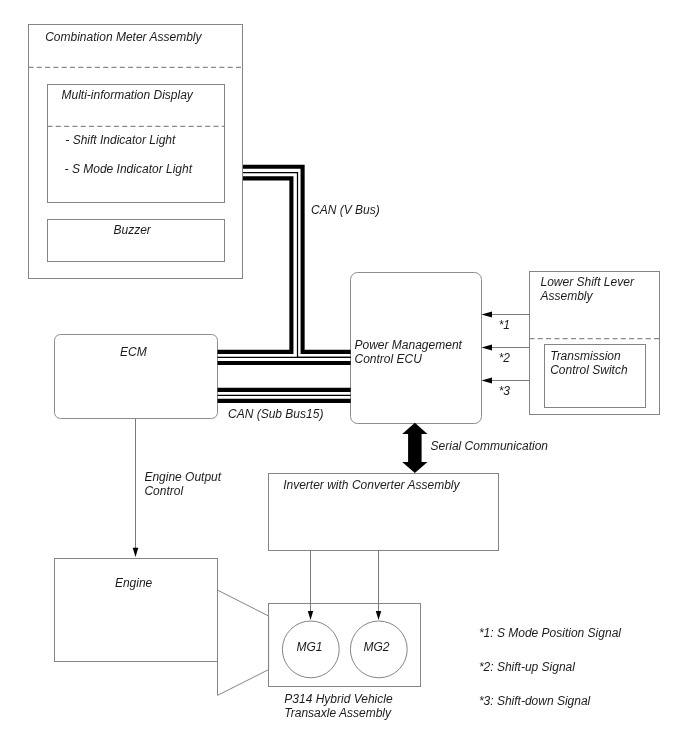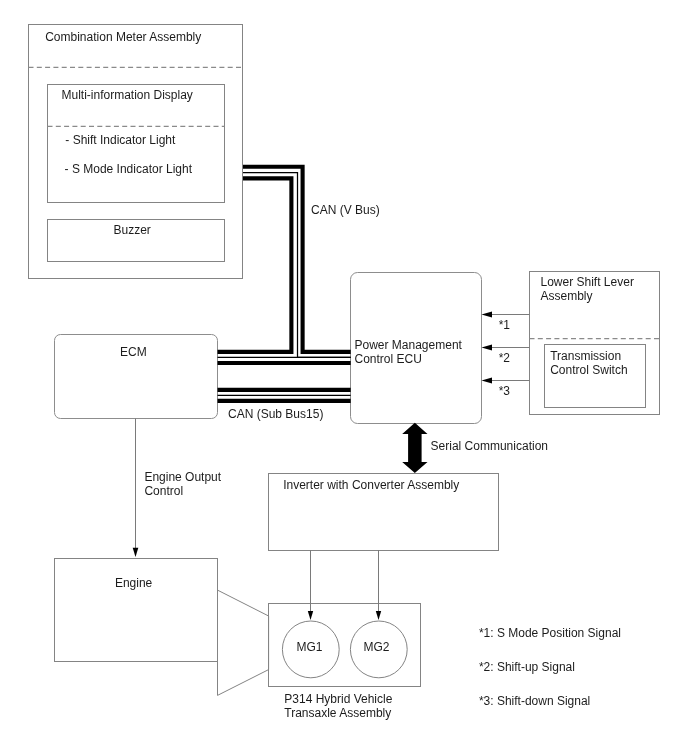--- a/index.html
+++ b/index.html
@@ -1,18 +1,18 @@
 <!DOCTYPE html>
 <html><head>
 <meta charset="utf-8">
 <title>System Diagram</title>
 <style>
   html,body{margin:0;padding:0;background:#ffffff;}
   body{width:688px;height:755px;font-family:"Liberation Sans",sans-serif;-webkit-font-smoothing:antialiased;}
-  #root{position:relative;width:688px;height:755px;overflow:hidden;background:#ffffff;}
+  #root{position:relative;width:688px;height:755px;overflow:hidden;background:#ffffff;font-style:italic;}
   svg#diagram{display:block;position:absolute;left:0;top:0;}
   .box{fill:none;stroke:#848484;stroke-width:1;}
   .rbox{fill:none;stroke:#8d8d8d;stroke-width:1;}
   .dash{fill:none;stroke:#8a8a8a;stroke-width:1.3;stroke-dasharray:5 3.3;}
   .bus{fill:none;stroke:#000000;stroke-width:4.1;}
   .busthin{fill:none;stroke:#000000;stroke-width:1.25;}
   .arrowline{fill:none;stroke:#7a7a7a;stroke-width:1;}
   .solidarrow{fill:#000000;}
   .lbl{font-family:"Liberation Sans",sans-serif;font-size:12px;fill:#1c1c1c;}
 </style>

